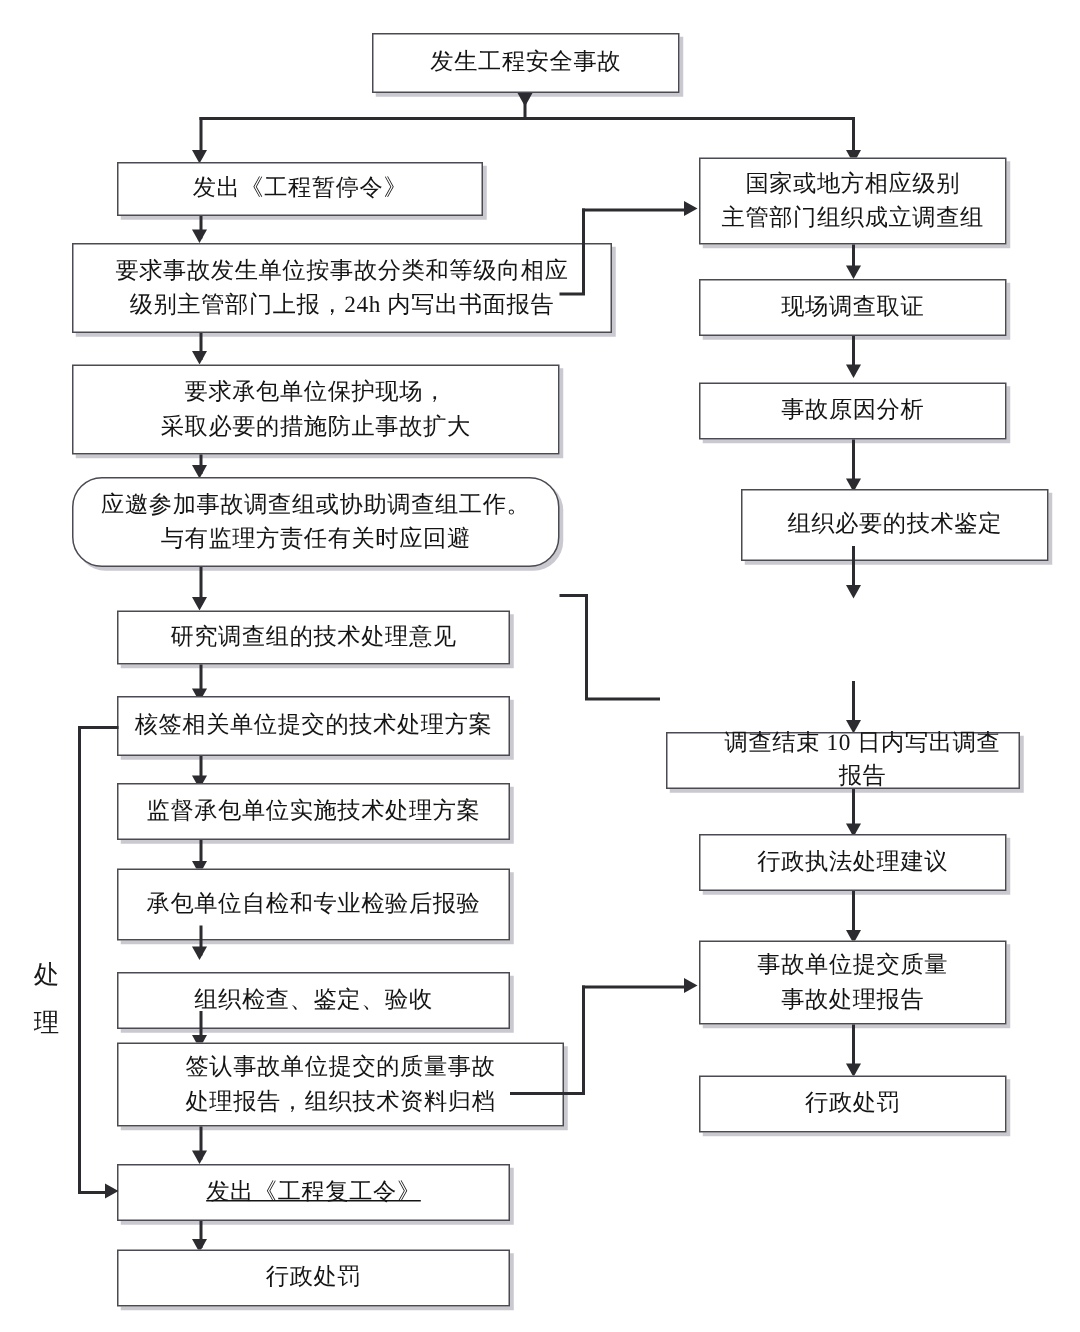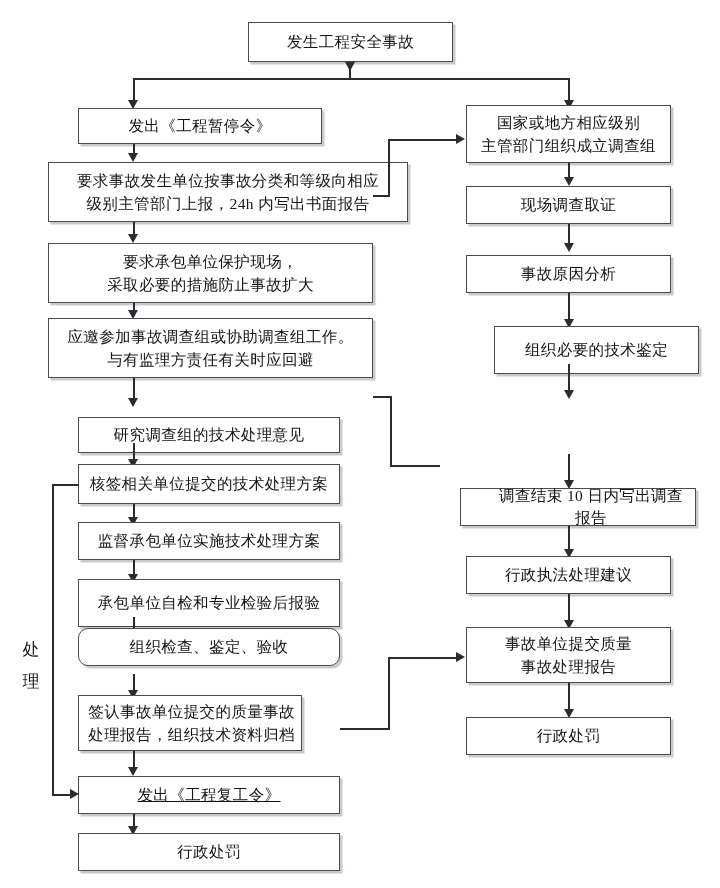--- a/index.html
+++ b/index.html
@@ -112,29 +112,29 @@
   <div class="arrow down" style="left:128.3px; top:234px;"></div>
 
   <div class="box two-line" style="left:48px; top:243px; width:325px; height:60px;">
     <span class="txt">要求承包单位保护现场，
 采取必要的措施防止事故扩大</span>
   </div>
 
   <div class="ln v" style="left:133px; top:303px; height:13px;"></div>
   <div class="arrow down" style="left:128.3px; top:310px;"></div>
 
-  <div class="box two-line" style="left:48px; top:318px; width:325px; height:60px;">
+  <div class="box two-line" style="left:48px; top:318px; width:325px; height:60px;border-radius:20px;">
     <span class="txt">应邀参加事故调查组或协助调查组工作。
 与有监理方责任有关时应回避</span>
   </div>
 
   <div class="ln v" style="left:133px; top:378px; height:25px;"></div>
   <div class="arrow down" style="left:128.3px; top:398px;"></div>
 
-  <div class="box" style="left:78px; top:417px; width:262px; height:36px;">
+  <div class="box" style="left:78px; top:407px; width:262px; height:36px;">
     <span class="txt">研究调查组的技术处理意见</span>
   </div>
 
   <div class="ln v" style="left:133px; top:443px; height:22px;"></div>
   <div class="arrow down" style="left:128.3px; top:459px;"></div>
 
   <div class="box" style="left:78px; top:464px; width:262px; height:40px;">
     <span class="txt">核签相关单位提交的技术处理方案</span>
   </div>
 
@@ -148,28 +148,28 @@
   <div class="ln v" style="left:133px; top:560px; height:20px;"></div>
   <div class="arrow down" style="left:128.3px; top:574px;"></div>
 
   <div class="box" style="left:78px; top:579px; width:262px; height:48px;">
     <span class="txt">承包单位自检和专业检验后报验</span>
   </div>
 
   <div class="ln v" style="left:133px; top:617px; height:20px;"></div>
   <div class="arrow down" style="left:128.3px; top:631px;"></div>
 
-  <div class="box" style="left:78px; top:628px; width:262px; height:38px;border-radius:10px;">
+  <div class="box" style="left:78px; top:648px; width:262px; height:38px;">
     <span class="txt">组织检查、鉴定、验收</span>
   </div>
 
   <div class="ln v" style="left:133px; top:674px; height:22px;"></div>
   <div class="arrow down" style="left:128.3px; top:690px;"></div>
 
-  <div class="box two-line" style="left:78px; top:695px; width:224px; height:56px;justify-content:flex-end;">
+  <div class="box two-line" style="left:78px; top:695px; width:298px; height:56px;">
     <span class="txt">签认事故单位提交的质量事故
 处理报告，组织技术资料归档</span>
   </div>
 
   <div class="ln v" style="left:133px; top:751px; height:22px;"></div>
   <div class="arrow down" style="left:128.3px; top:767px;"></div>
 
   <div class="box" style="left:78px; top:776px; width:262px; height:38px;text-decoration:underline;">
     <span class="txt">发出《工程复工令》</span>
   </div>
@@ -207,21 +207,21 @@
     <span class="txt">组织必要的技术鉴定</span>
   </div>
 
   <div class="ln v" style="left:568.4px; top:364px; height:32px;"></div>
   <div class="arrow down" style="left:563.7px; top:390px;"></div>
 
 
   <div class="ln v" style="left:568.4px; top:454px; height:32px;"></div>
   <div class="arrow down" style="left:563.7px; top:480px;"></div>
 
-  <div class="box" style="left:460px; top:488px; width:236px; height:38px;padding-left:32px;">
+  <div class="box" style="left:444px; top:488px; width:236px; height:38px;padding-left:32px;">
     <span class="txt">调查结束 10 日内写出调查报告</span>
   </div>
 
   <div class="ln v" style="left:568.4px; top:526px; height:29px;"></div>
   <div class="arrow down" style="left:563.7px; top:549px;"></div>
 
   <div class="box" style="left:466px; top:556px; width:205px; height:38px;">
     <span class="txt">行政执法处理建议</span>
   </div>
 

